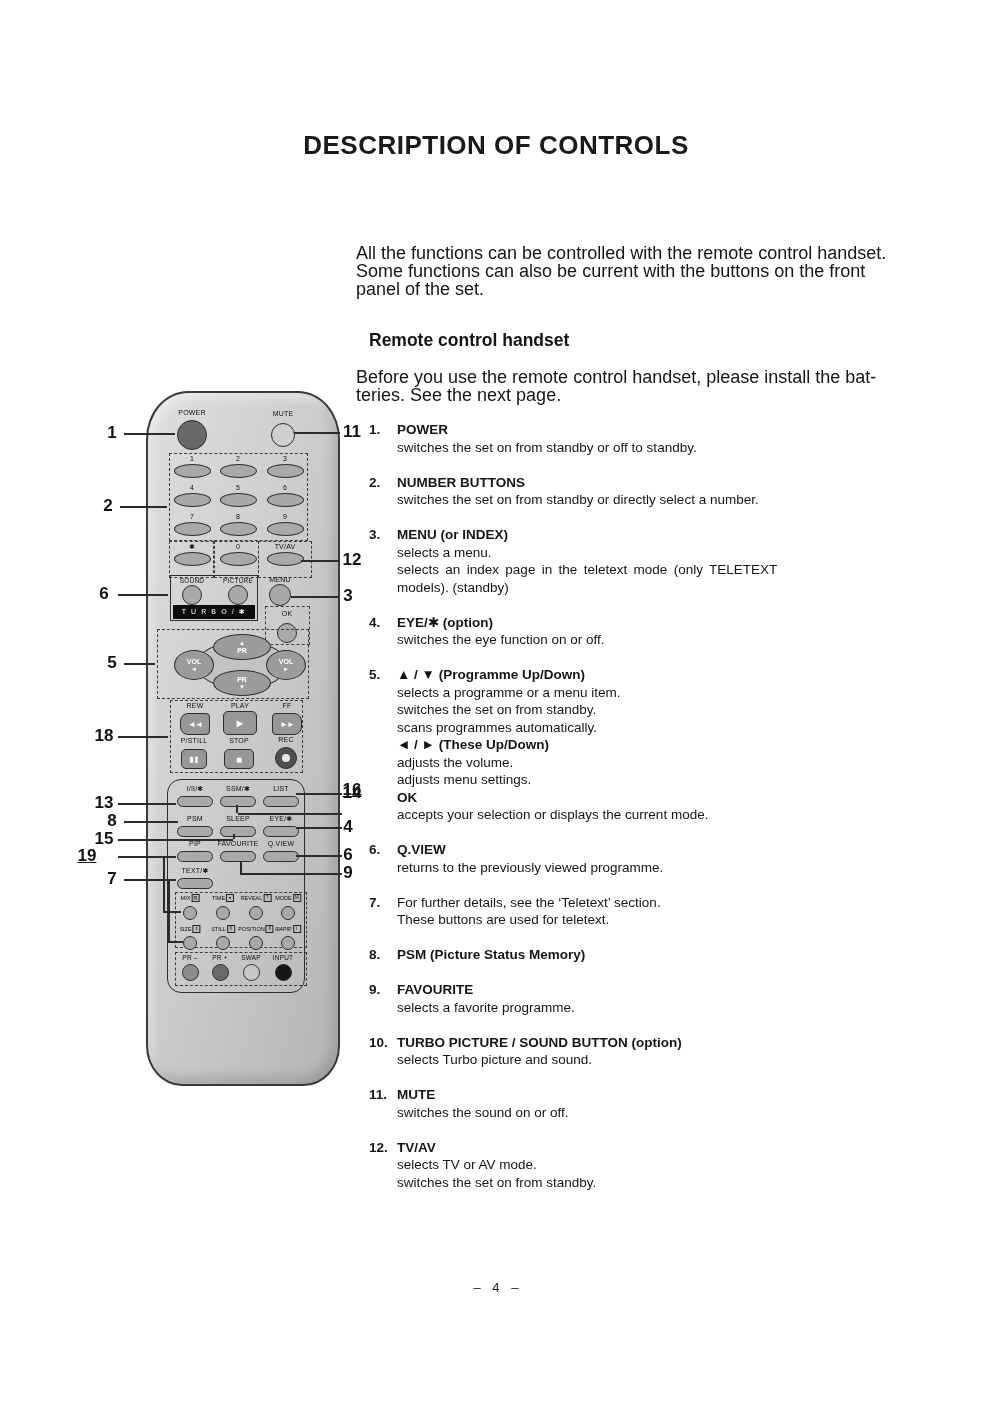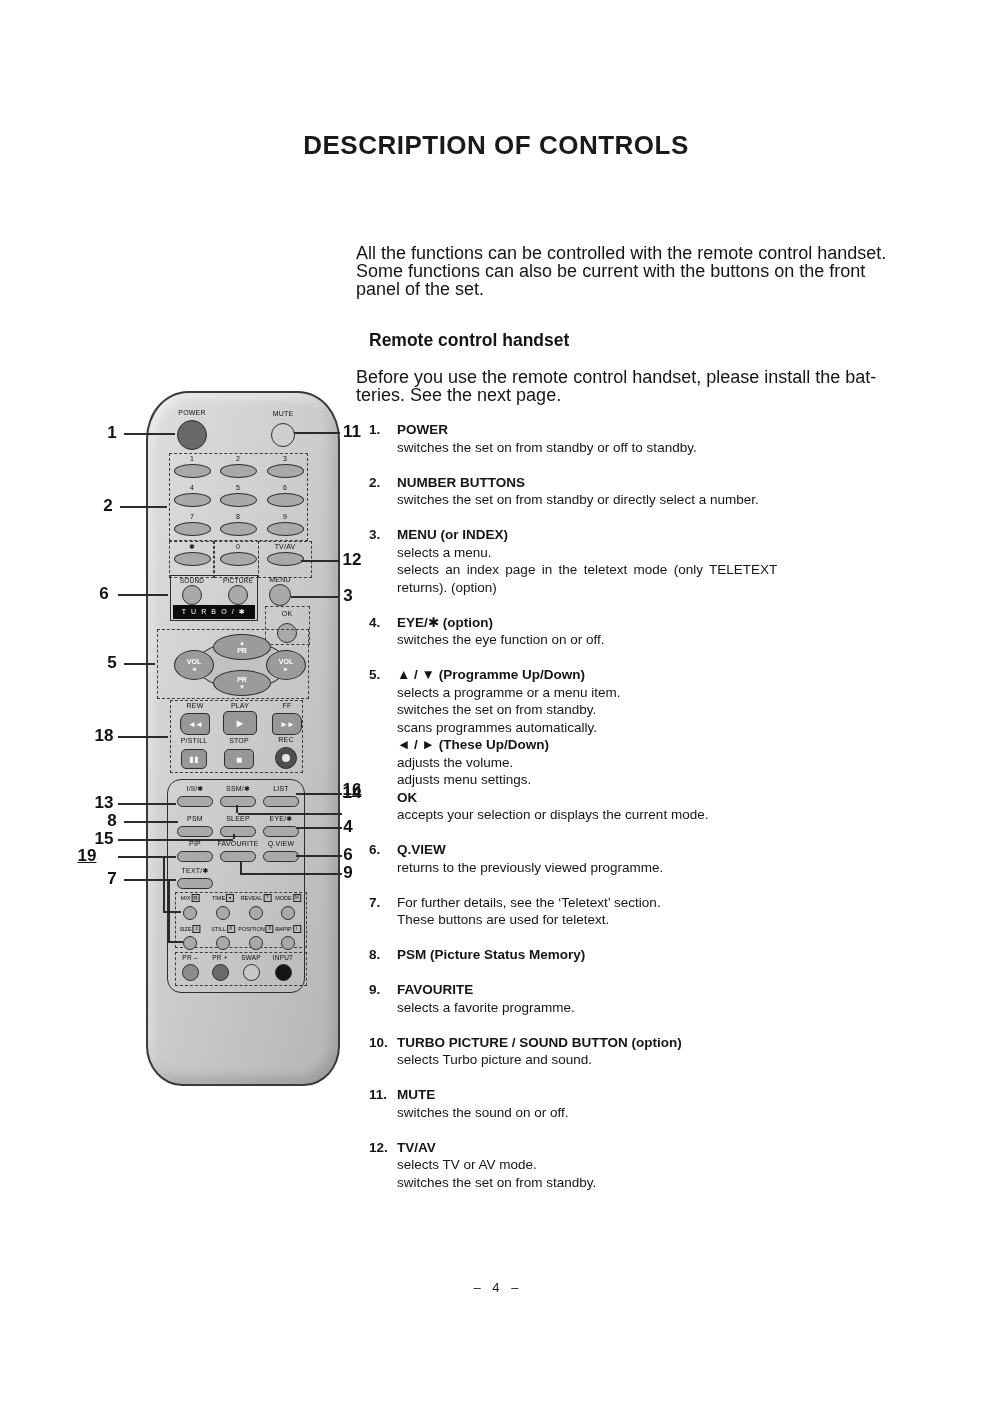--- a/index.html
+++ b/index.html
@@ -80,21 +80,21 @@
           <div class="b">NUMBER BUTTONS</div>
           <div>switches the set on from standby or directly select a number.</div>
         </div>
       </div>
       <div class="item">
         <div class="num">3.</div>
         <div class="bd">
           <div class="b">MENU (or INDEX)</div>
           <div>selects a menu.</div>
           <div class=" j">selects an index page in the teletext mode (only TELETEXT</div>
-          <div>returns). (option)</div>
+          <div>models). (standby)</div>
         </div>
       </div>
       <div class="item">
         <div class="num">4.</div>
         <div class="bd">
           <div class="b">EYE/✱ (option)</div>
           <div>switches the eye function on or off.</div>
         </div>
       </div>
       <div class="item">

